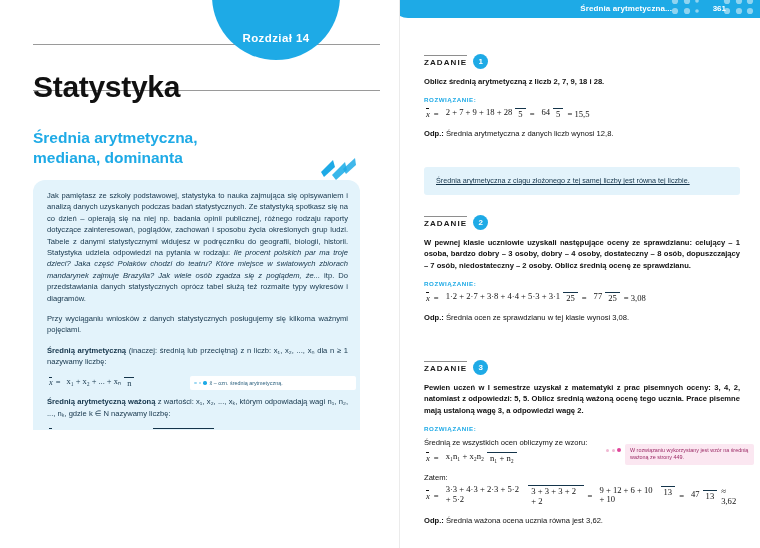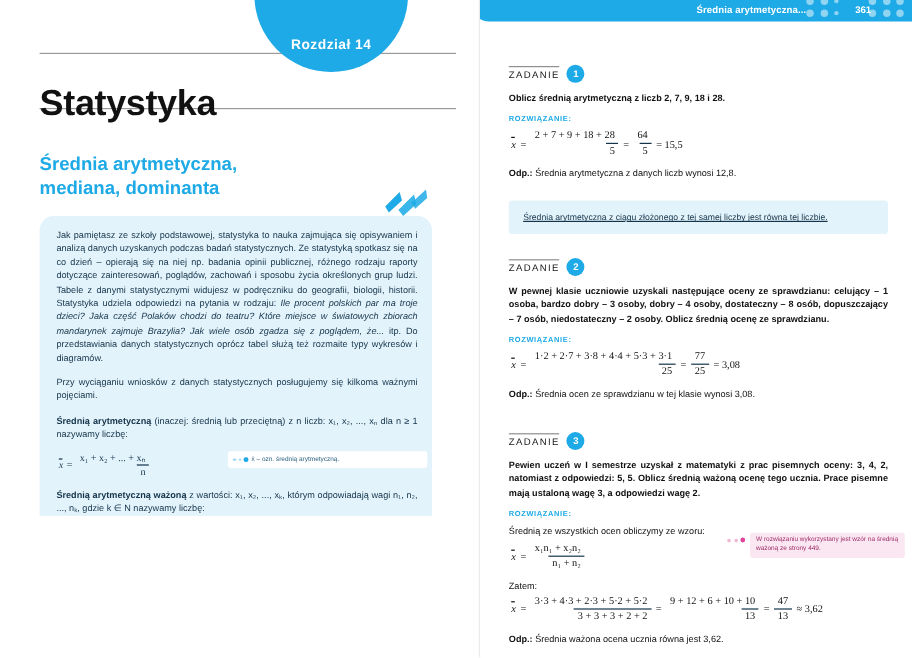--- a/index.html
+++ b/index.html
@@ -83,21 +83,21 @@
   .bc-p:last-child{margin-bottom:0;}
   .bc-p em{}
   .bc-p b{font-weight:bold;}
 
   .formula{
     font-family:"Liberation Serif", serif;
     font-size:8.4px;color:#14344a;
     display:flex;align-items:center;gap:3px;
     margin:4px 0 8px 2px;
   }
-  .fr{display:inline-flex;flex-direction:column;align-items:flex-end;line-height:1.15;}
+  .fr{display:inline-flex;align-items:flex-start;line-height:1.15;}
   .fr .num{padding:0 3px 1px 3px;}
   .fr .den{padding:1px 3px 0 3px;border-top:1px solid #14344a;}
   .xbar{position:relative;display:inline-block;font-style:italic;}
   .xbar:before{content:"";position:absolute;left:0;right:1px;top:-1px;height:1px;background:currentColor;}
 
   .note-chip{
     position:absolute;
     left:190px;top:376px;
     width:166px;height:14px;
     background:#ffffff;
@@ -145,21 +145,21 @@
     color:#ffffff;font-size:8px;font-weight:bold;
     z-index:2;
   }
 
   .task{position:absolute;left:24px;width:316px;}
   .task-head{
     display:flex;align-items:center;gap:6px;
     margin-bottom:7px;
   }
   .task-label{
-    font-size:8px;font-weight:normal;color:#1a1a1a;
+    font-size:8px;font-weight:bold;color:#1a1a1a;
     letter-spacing:1.1px;
     border-top:1.6px solid #8e8e8e;
     padding-top:2px;
   }
   .task-num{
     width:15px;height:15px;border-radius:50%;
     background:#1eaae6;color:#fff;
     font-size:8px;font-weight:bold;
     display:flex;align-items:center;justify-content:center;
     margin-top:2px;

